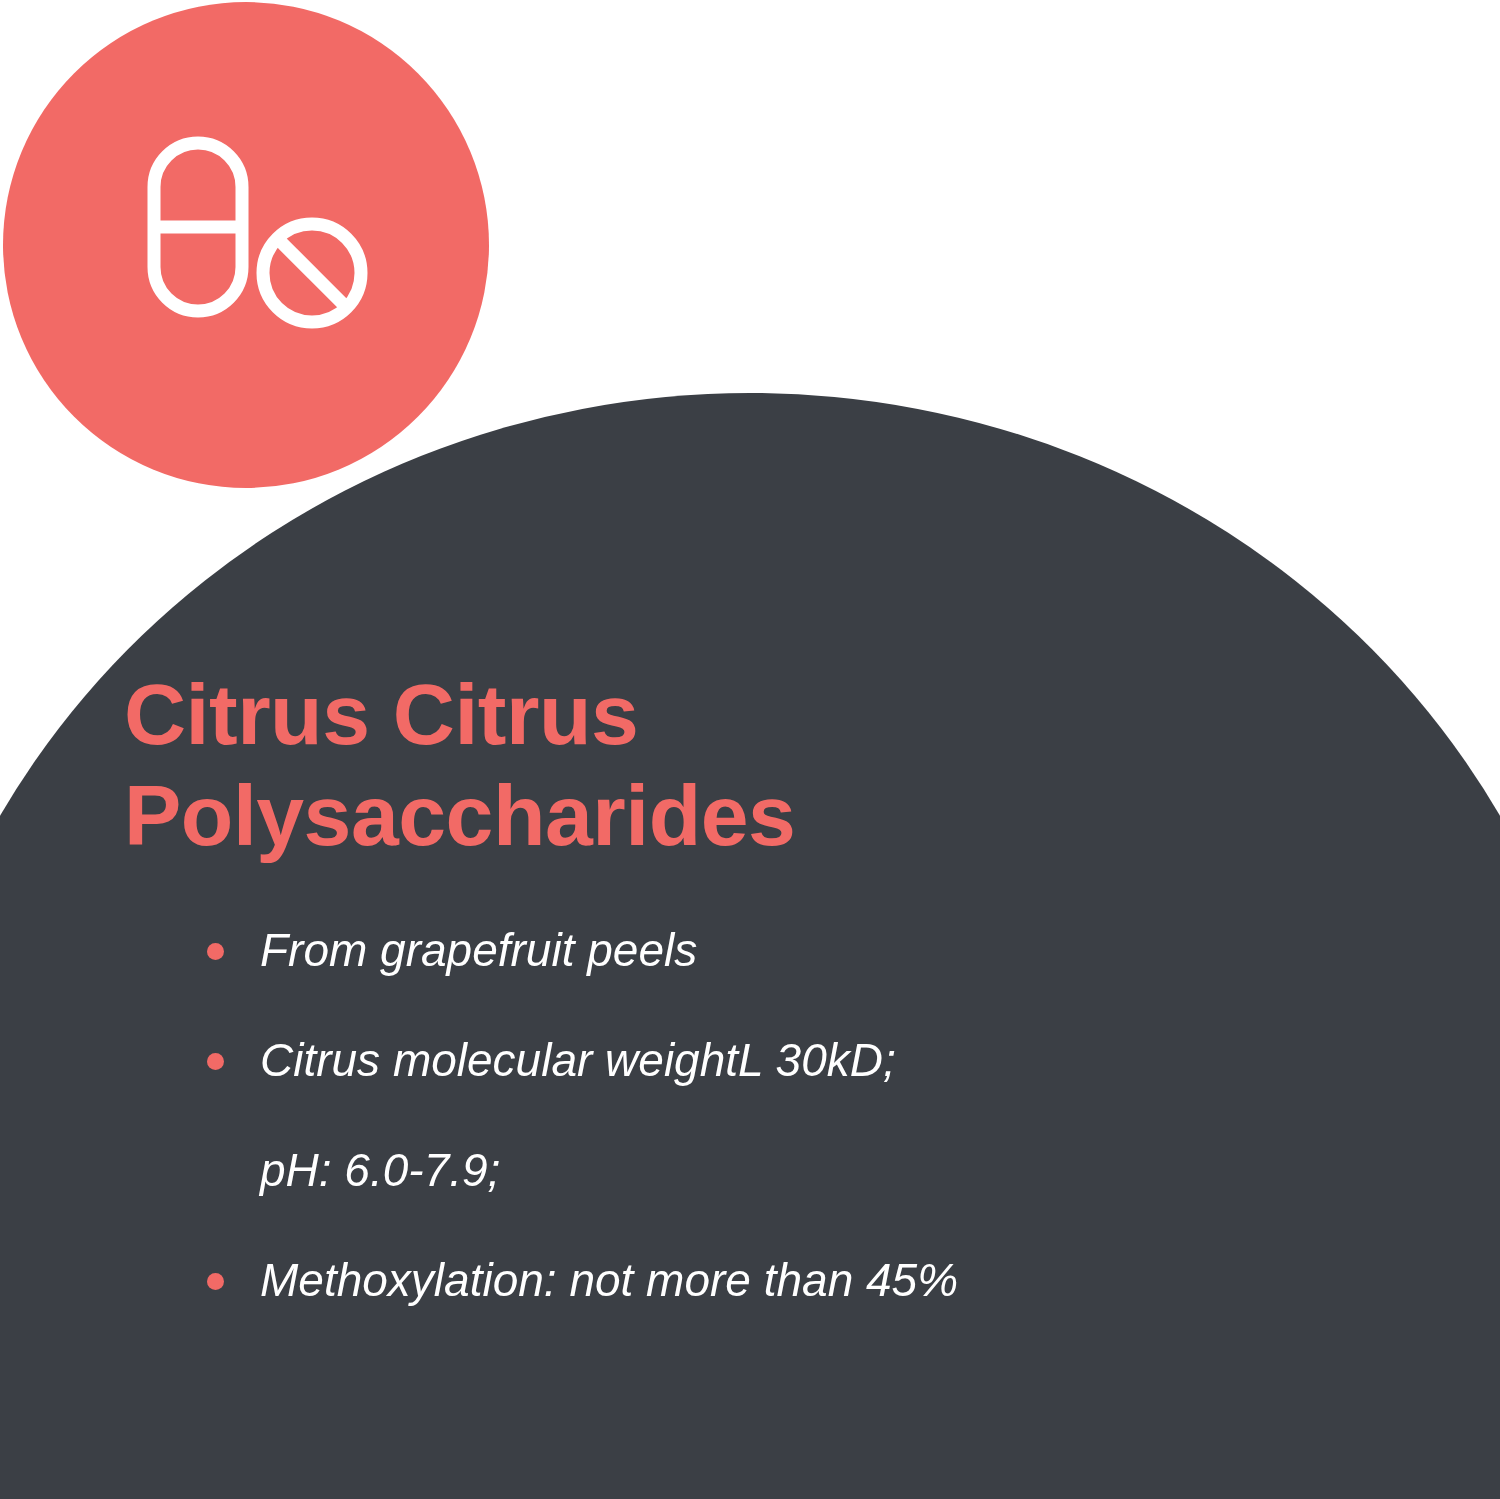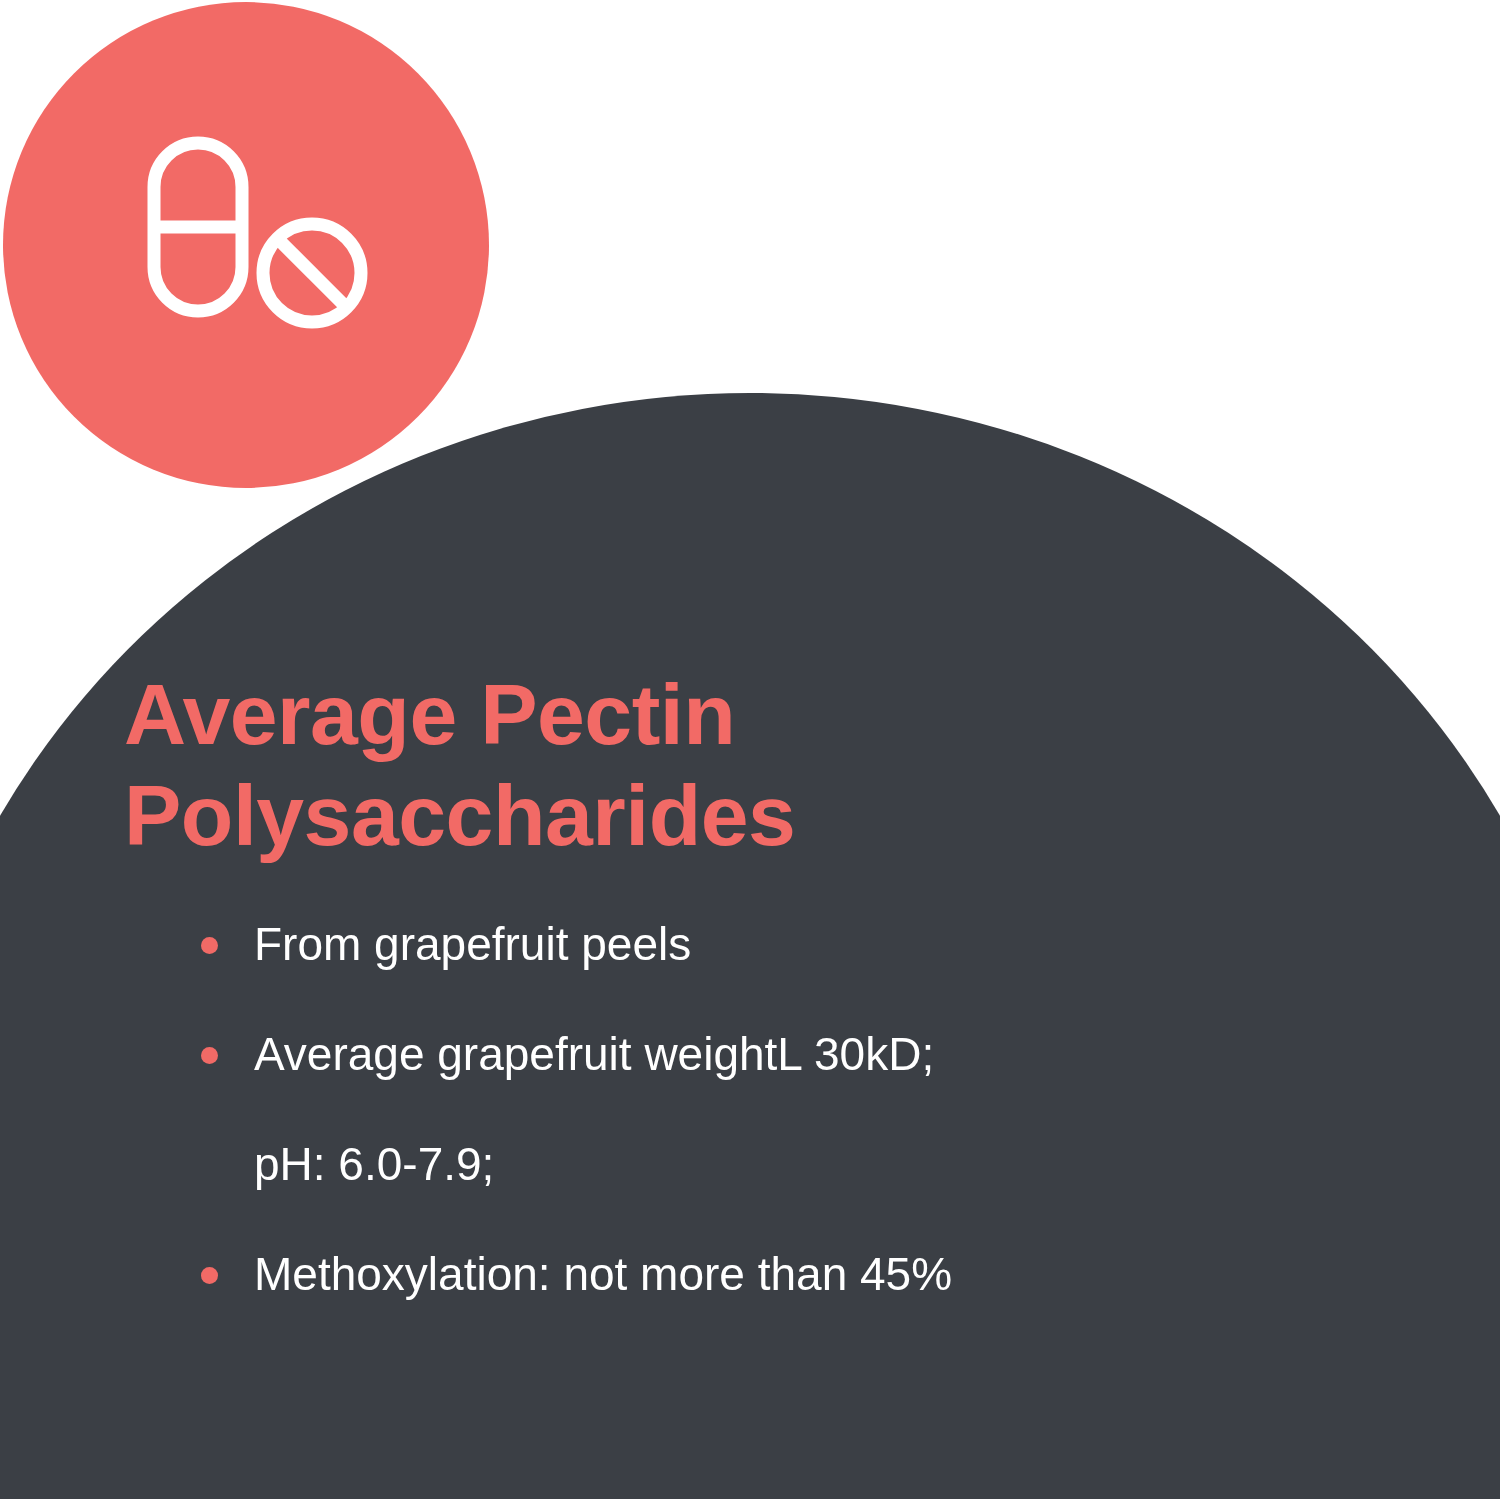--- a/index.html
+++ b/index.html
@@ -66,22 +66,23 @@
     letter-spacing: -0.5px;
     white-space: pre-line;
   }
 
   .bullets {
     position: absolute;
     left: 196px;
     top: 910px;
     width: 1120px;
     list-style: none;
-    margin: 0;
+    margin: 6px;
     padding: 0;
+    font-style: italic;
   }
   .bullet-row {
     position: relative;
     padding-left: 58px;
     margin-bottom: 40px;
     color: #ffffff;
     font-size: 46px;
     font-weight: 400;
     line-height: 1.52;
   }
@@ -112,33 +113,33 @@
       <line x1="151" y1="225" x2="239" y2="225" stroke="#ffffff" stroke-width="13"></line>
 
       <circle cx="309" cy="271" r="49" fill="none" stroke="#ffffff" stroke-width="13"></circle>
 
       <line x1="274" y1="236" x2="344" y2="306" stroke="#ffffff" stroke-width="13"></line>
     </svg>
   </div>
 
   <div class="content">
 
-    <div class="title">Average Pectin
+    <div class="title">Citrus Citrus
 Polysaccharides</div>
 
     <ul class="bullets">
 
       <li class="bullet-row">
         <span class="bullet-dot"></span>
         <span class="bullet-text">From grapefruit peels</span>
       </li>
 
       <li class="bullet-row">
         <span class="bullet-dot"></span>
-        <span class="bullet-text">Average grapefruit weightL 30kD;</span>
+        <span class="bullet-text">Citrus molecular weightL 30kD;</span>
       </li>
 
       <li class="bullet-row no-dot">
 
         <span class="bullet-text">pH: 6.0-7.9;</span>
       </li>
 
       <li class="bullet-row">
         <span class="bullet-dot"></span>
         <span class="bullet-text">Methoxylation: not more than 45%</span>

